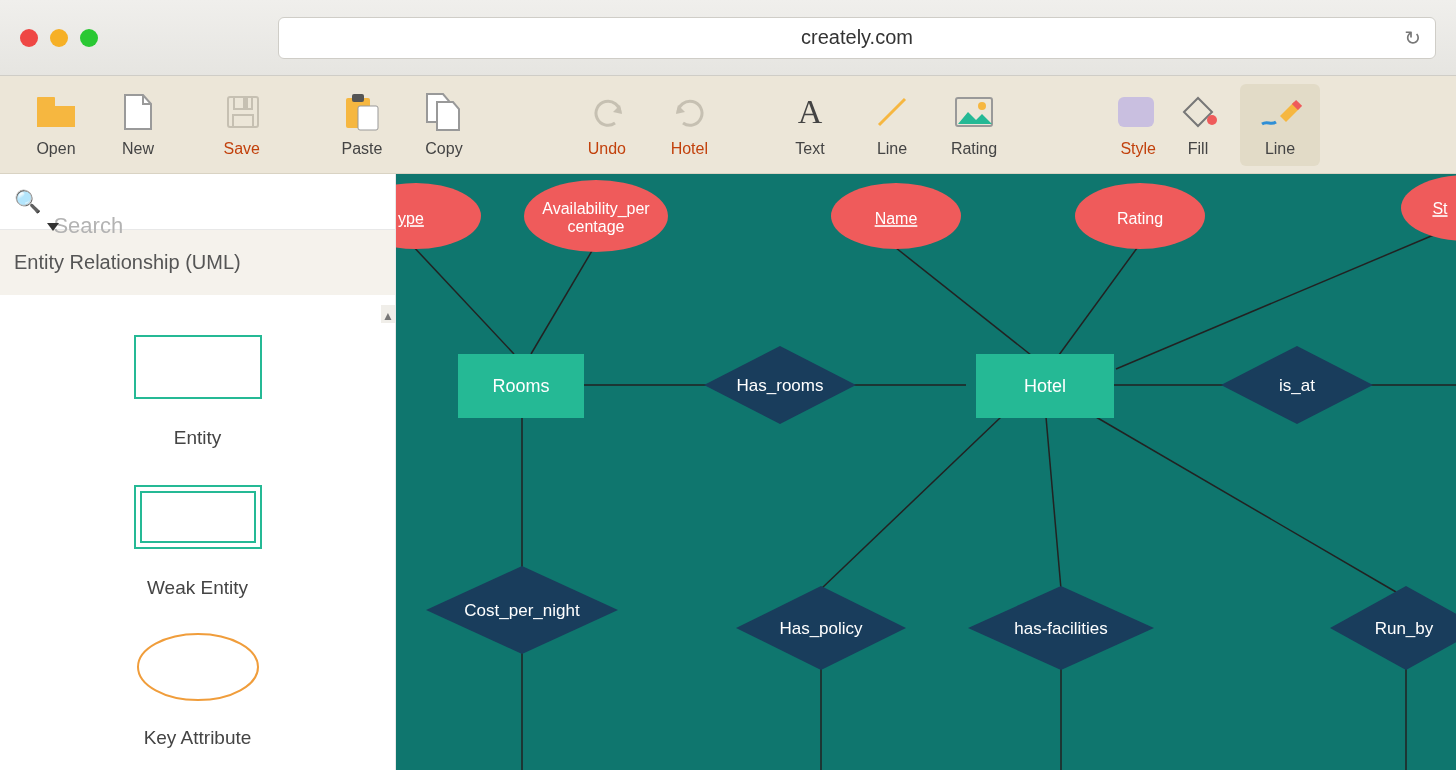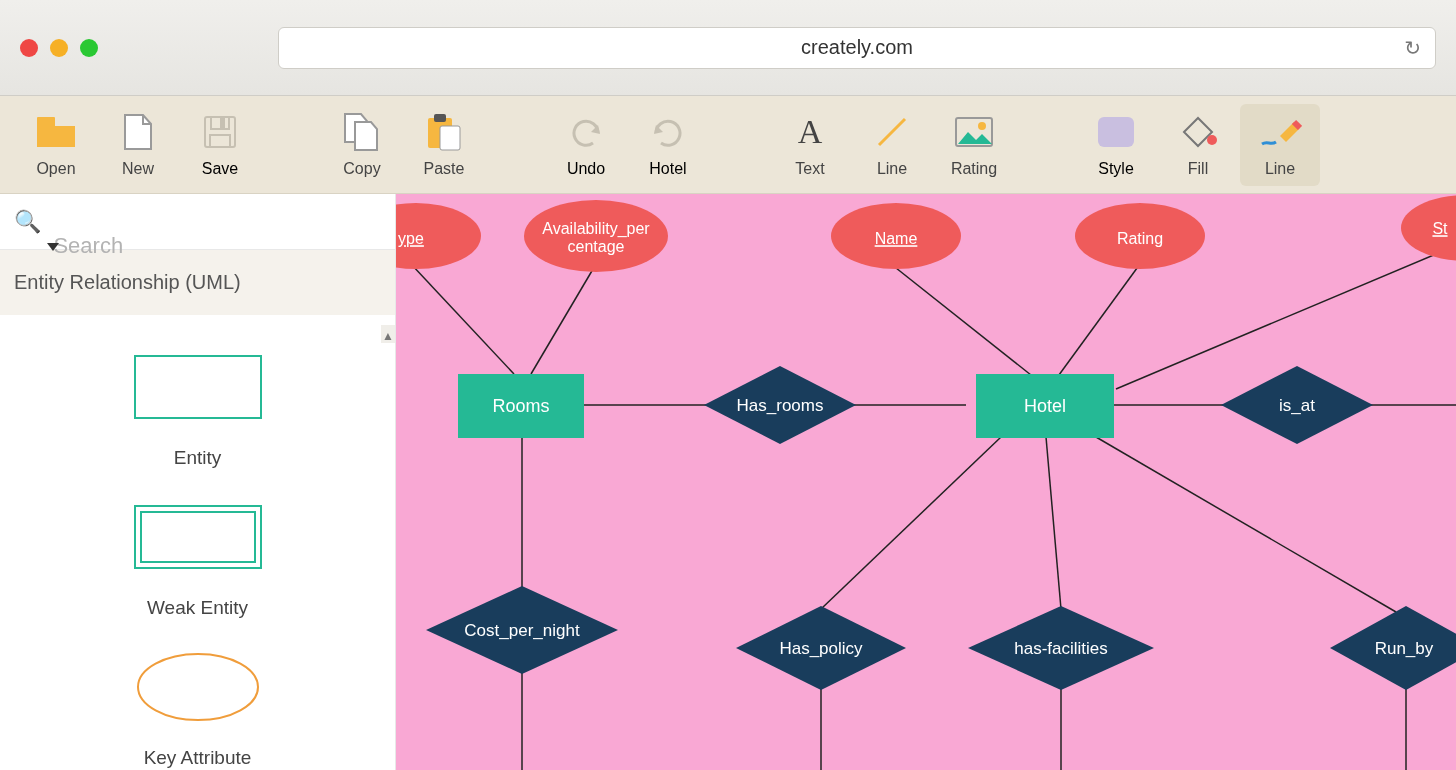--- a/index.html
+++ b/index.html
@@ -5,21 +5,21 @@
   * { box-sizing: border-box; margin: 0; padding: 0; }
   body {
     font-family: -apple-system, "Helvetica Neue", Arial, sans-serif;
     background: #ffffff;
     overflow: hidden;
     width: 1456px;
     height: 770px;
   }
   
   .browser-chrome {
-    height: 96px;
+    height: 76px;
     background: linear-gradient(#f0efec, #e6e5e1);
     border-bottom: 1px solid #cfcdc7;
     display: flex;
     align-items: center;
     padding: 0 20px;
   }
   .traffic-lights { display: flex; gap: 12px; margin-right: 180px; }
   .tl { width: 18px; height: 18px; border-radius: 50%; }
   .tl-red { background: #ef4744; }
   .tl-amber { background: #f6b026; }
@@ -58,21 +58,21 @@
     width: 80px;
     height: 82px;
     margin-right: 2px;
     border-radius: 6px;
     cursor: pointer;
     font-size: 16px;
     color: #444;
     gap: 8px;
   }
   .tool-btn.selected { background: #e2dbc7; }
-  .tool-btn.disabled { color: #000000; }
+  .tool-btn.disabled { color: #c2410c; align-items: flex-end; }
   .tool-gap { width: 60px; }
   .tool-label { white-space: nowrap; }
   .tool-icon { height: 40px; display:flex; align-items:center; justify-content:center;}
   
   .main {
     display: flex;
     height: calc(770px - 76px - 98px);
   }
   
   .sidebar {
@@ -145,21 +145,21 @@
   .shape-glyph {
     width: 140px; height: 80px;
     display:flex; align-items:center; justify-content:center;
   }
   .shape-item.selected { background:#f5f2ec; border-radius:4px; padding-top:10px;}
   .partial-row .shape-glyph { height: 52px; }
   
   .canvas {
     flex: 1;
     position: relative;
-    background: #f9a8d4;
+    background: #0f766e;
     overflow: hidden;
   }
   .canvas svg { position:absolute; inset:0; }
   .entity-rect {
     fill: #25b995; stroke:none;
   }
   .entity-text { fill:#fff; font-size:18px; text-anchor:middle; dominant-baseline:middle;}
   .attr-ellipse { fill:#ef5b5b; }
   .attr-text { fill:#fff; font-size:16px; text-anchor:middle; dominant-baseline:middle;}
   .attr-text-u { text-decoration: underline; }
@@ -208,36 +208,36 @@
           <rect x="8" y="2" width="18" height="12" fill="none" stroke="#c6c0b2" stroke-width="2"></rect>
           <rect x="17" y="3" width="5" height="10" fill="#c6c0b2"></rect>
           <rect x="7" y="20" width="20" height="12" fill="none" stroke="#c6c0b2" stroke-width="2"></rect>
         </svg>
     </div>
     <span class="tool-label">Save</span>
   </div>
   <div class="tool-gap"></div>
   <div class="tool-btn">
     <div class="tool-icon">
-      <svg width="38" height="40">
-          <path d="M2 2h16l6 7v21H2z" fill="#fff" stroke="#999" stroke-width="2"></path>
-          <path d="M12 10h16l6 7v21H12z" fill="#fff" stroke="#999" stroke-width="2"></path>
-        </svg>
-    </div>
-    <span class="tool-label">Copy</span>
-  </div>
-  <div class="tool-btn">
-    <div class="tool-icon">
       <svg width="36" height="40">
           <rect x="2" y="6" width="24" height="30" rx="2" fill="#f6b740"></rect>
           <rect x="8" y="2" width="12" height="8" rx="2" fill="#555"></rect>
           <rect x="14" y="14" width="20" height="24" rx="2" fill="#fff" stroke="#999"></rect>
         </svg>
     </div>
     <span class="tool-label">Paste</span>
+  </div>
+  <div class="tool-btn">
+    <div class="tool-icon">
+      <svg width="38" height="40">
+          <path d="M2 2h16l6 7v21H2z" fill="#fff" stroke="#999" stroke-width="2"></path>
+          <path d="M12 10h16l6 7v21H12z" fill="#fff" stroke="#999" stroke-width="2"></path>
+        </svg>
+    </div>
+    <span class="tool-label">Copy</span>
   </div>
   <div class="tool-gap"></div>
   <div class="tool-btn disabled">
     <div class="tool-icon">
       <svg width="36" height="34">
           <path d="M30 18a12 12 0 1 0-5 10" fill="none" stroke="#c6c0b2" stroke-width="3"></path>
           <path d="M30 10l2 9-9-2z" fill="#c6c0b2"></path>
         </svg>
     </div>
     <span class="tool-label">Undo</span>

